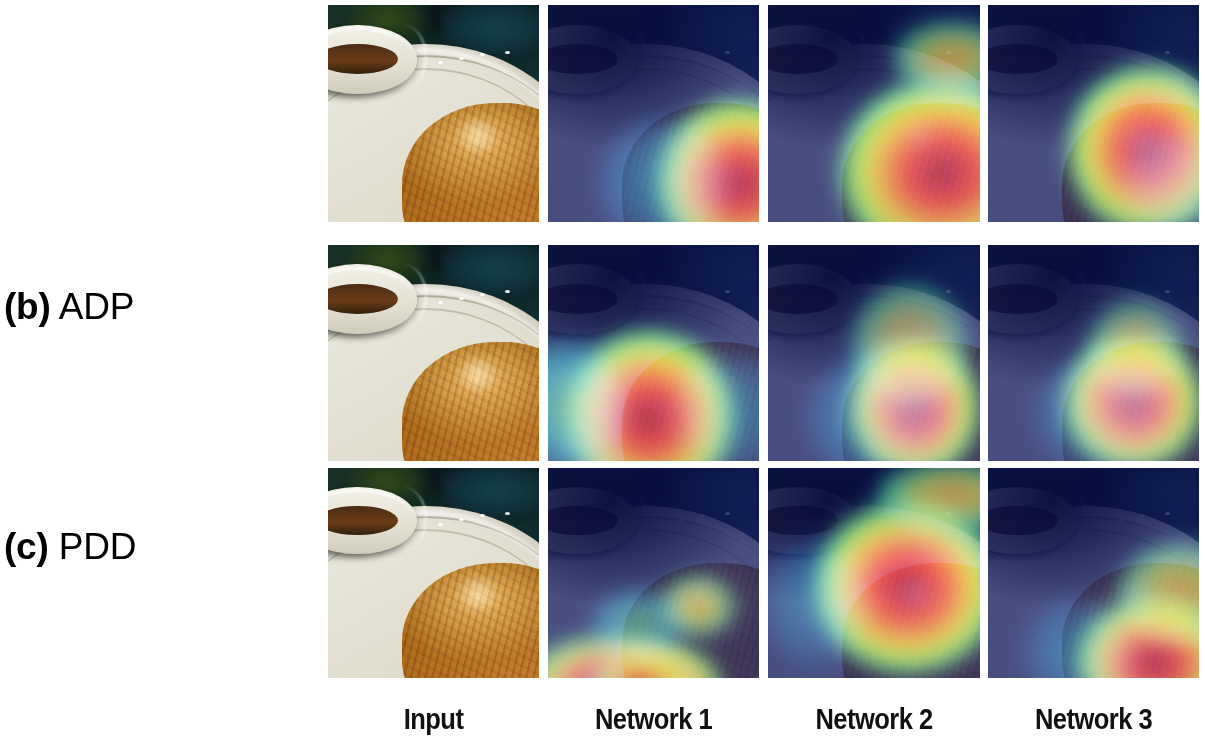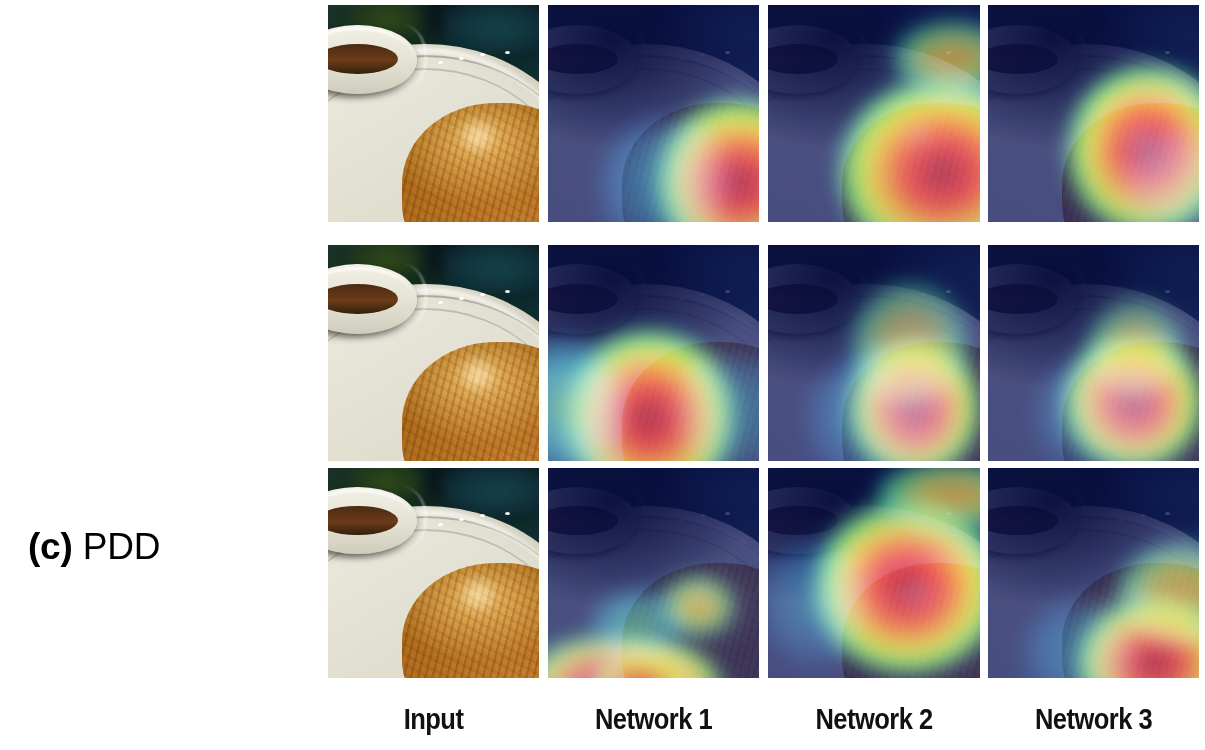--- a/index.html
+++ b/index.html
@@ -36,21 +36,21 @@
     letter-spacing: -0.2px;
   }
   .row-label .tag {
     font-weight: bold;
   }
   .row-label .name {
     font-weight: normal;
   }
   #row-label-0 { top: 55px; }
   #row-label-1 { top: 287px; }
-  #row-label-2 { top: 527px; margin-left: 24px; }
+  #row-label-2 { top: 527px; }
 
   
   .panel {
     position: absolute;
     overflow: hidden;
     background: #000;
   }
   .panel-inner {
     position: absolute;
     inset: 0;
@@ -300,20 +300,23 @@
     color: #111;
     font-family: "Liberation Sans", sans-serif;
     transform: scaleX(0.88);
   }
 </style>
 </head>
 <body>
 
 <div id="figure">
 
+  <div class="row-label" id="row-label-1">
+    <span class="tag">(b)</span><span class="name"> ADP</span>
+  </div>
   <div class="row-label" id="row-label-2">
     <span class="tag">(c)</span><span class="name"> PDD</span>
   </div>
 
   <div class="panel" style="left:328px; top:5px; width:211px; height:217px;">
     <div class="panel-inner">
       <div class="photo">
         <div class="bg-dark"></div>
           <div class="bg-dark2"></div>
         <div class="green-top"></div>

